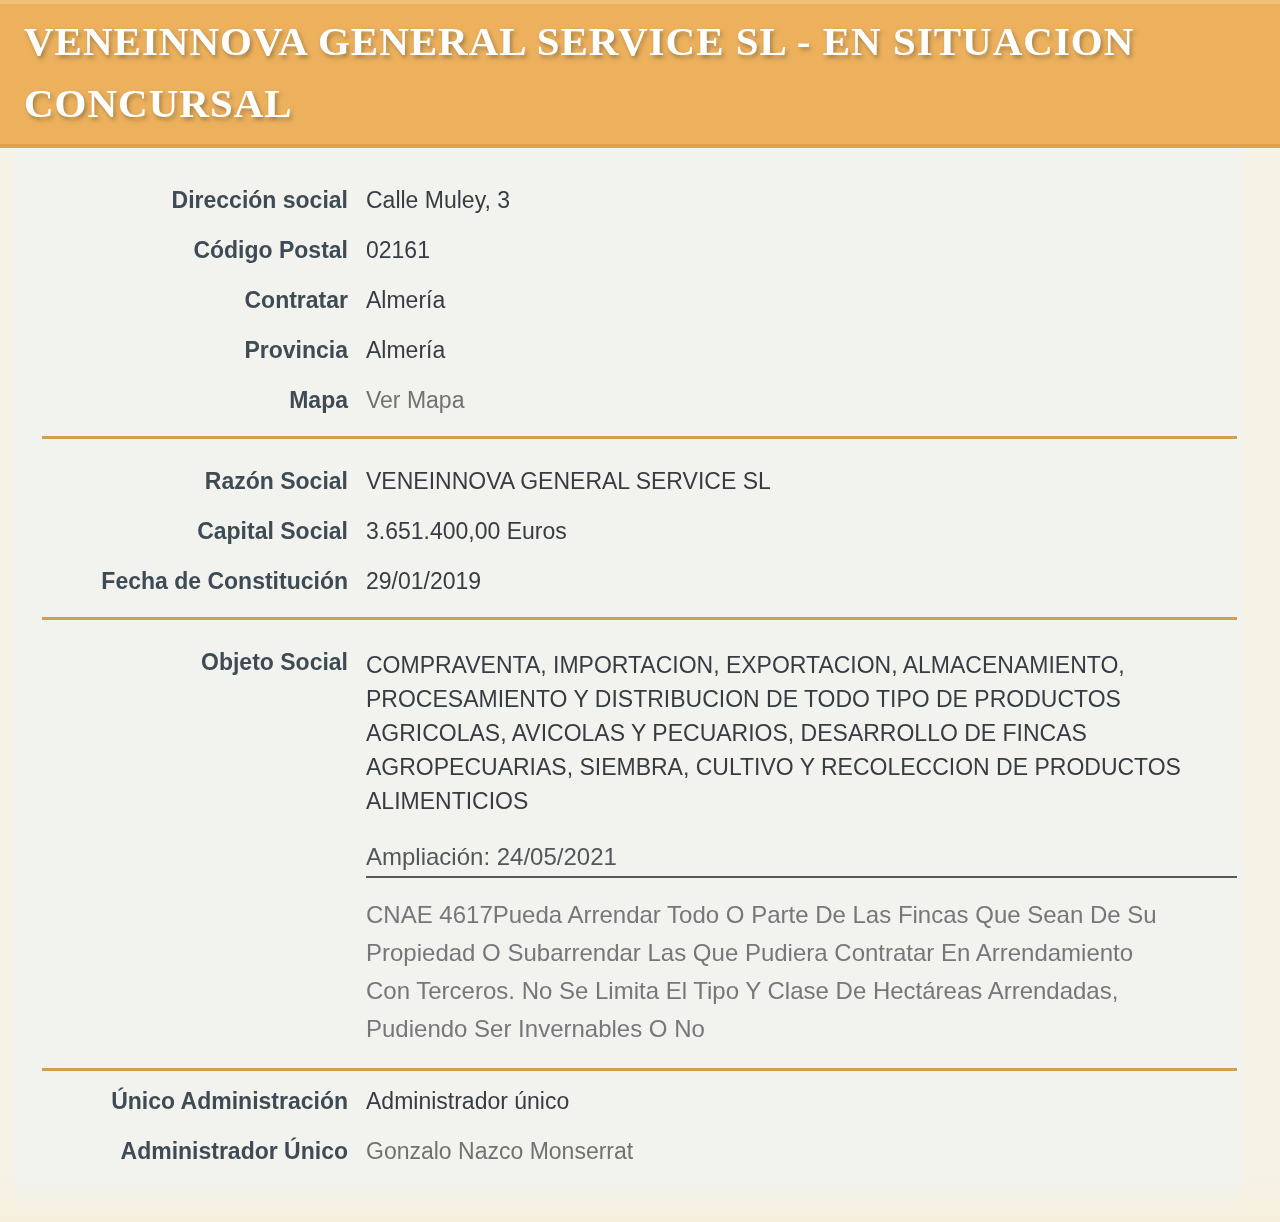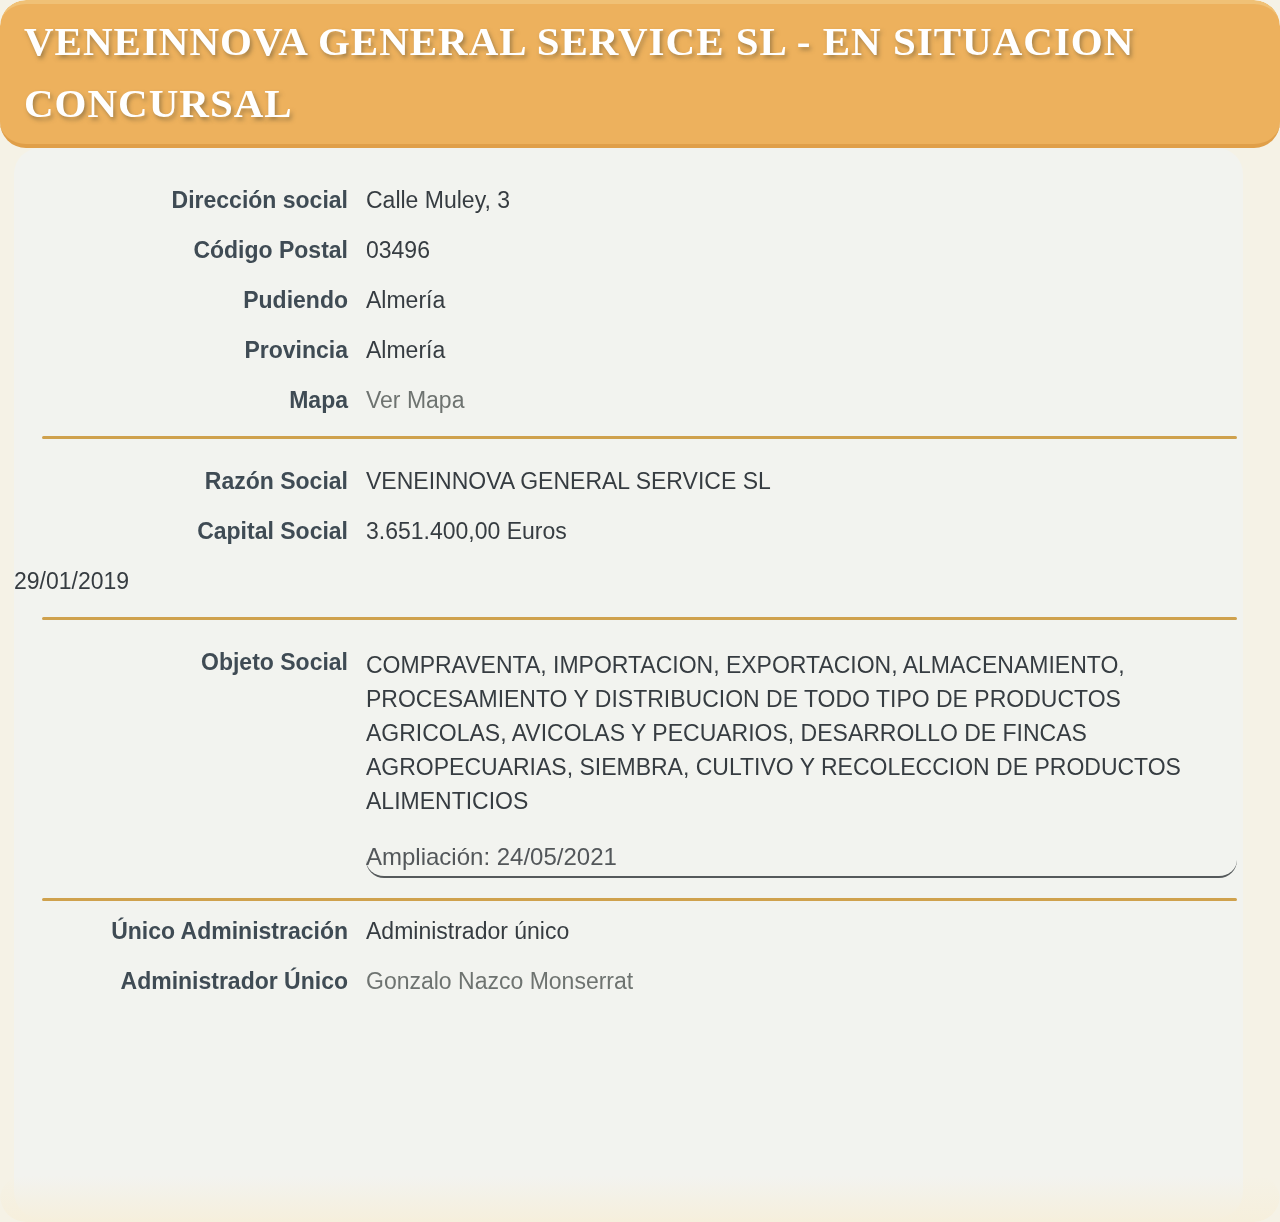--- a/index.html
+++ b/index.html
@@ -1,15 +1,15 @@
 <!DOCTYPE html>
 <html><head>
 <meta charset="utf-8">
 <style>
-  * { margin: 0; padding: 0; box-sizing: border-box; border-radius: 26px; }
+  * { margin: 0; padding: 0; box-sizing: border-box; }
   html, body { width: 1280px; }
   body {
     font-family: "Liberation Sans", "DejaVu Sans", sans-serif;
     background: #F5F2E6;
   }
   .page {
     position: relative;
     width: 1280px;
     height: 1222px;
     overflow: hidden;
@@ -122,24 +122,24 @@
 
   <main class="content">
 
     <section class="section first">
       <div class="row">
         <span class="label">Dirección social</span>
         <span class="value">Calle Muley, 3</span>
       </div>
       <div class="row">
         <span class="label">Código Postal</span>
-        <span class="value">03496</span>
-      </div>
-      <div class="row">
-        <span class="label">Pudiendo</span>
+        <span class="value">02161</span>
+      </div>
+      <div class="row">
+        <span class="label">Contratar</span>
         <span class="value">Almería</span>
       </div>
       <div class="row">
         <span class="label">Provincia</span>
         <span class="value">Almería</span>
       </div>
       <div class="row">
         <span class="label">Mapa</span>
         <span class="value"><a class="glink">Ver Mapa</a></span>
       </div>
@@ -149,36 +149,41 @@
     <section class="section">
       <div class="row">
         <span class="label">Razón Social</span>
         <span class="value">VENEINNOVA GENERAL SERVICE SL</span>
       </div>
       <div class="row">
         <span class="label">Capital Social</span>
         <span class="value">3.651.400,00 Euros</span>
       </div>
       <div class="row">
+        <span class="label">Fecha de Constitución</span>
         <span class="value">29/01/2019</span>
       </div>
       <div class="divider"></div>
     </section>
 
     <section class="section">
       <div class="row tall">
         <span class="label">Objeto Social</span>
         <span class="value objeto-text">COMPRAVENTA, IMPORTACION, EXPORTACION, ALMACENAMIENTO,
 PROCESAMIENTO Y DISTRIBUCION DE TODO TIPO DE PRODUCTOS
 AGRICOLAS, AVICOLAS Y PECUARIOS, DESARROLLO DE FINCAS
 AGROPECUARIAS, SIEMBRA, CULTIVO Y RECOLECCION DE PRODUCTOS
 ALIMENTICIOS</span>
       </div>
       <div class="ampliacion">
         <div class="amp-heading">Ampliación: 24/05/2021</div>
+        <div class="amp-body">CNAE 4617Pueda Arrendar Todo O Parte De Las Fincas Que Sean De Su
+Propiedad O Subarrendar Las Que Pudiera Contratar En Arrendamiento
+Con Terceros. No Se Limita El Tipo Y Clase De Hectáreas Arrendadas,
+Pudiendo Ser Invernables O No</div>
       </div>
       <div class="divider" style="margin-top:20px"></div>
     </section>
 
     <section class="section admin">
       <div class="row">
         <span class="label">Único Administración</span>
         <span class="value">Administrador único</span>
       </div>
       <div class="row">

